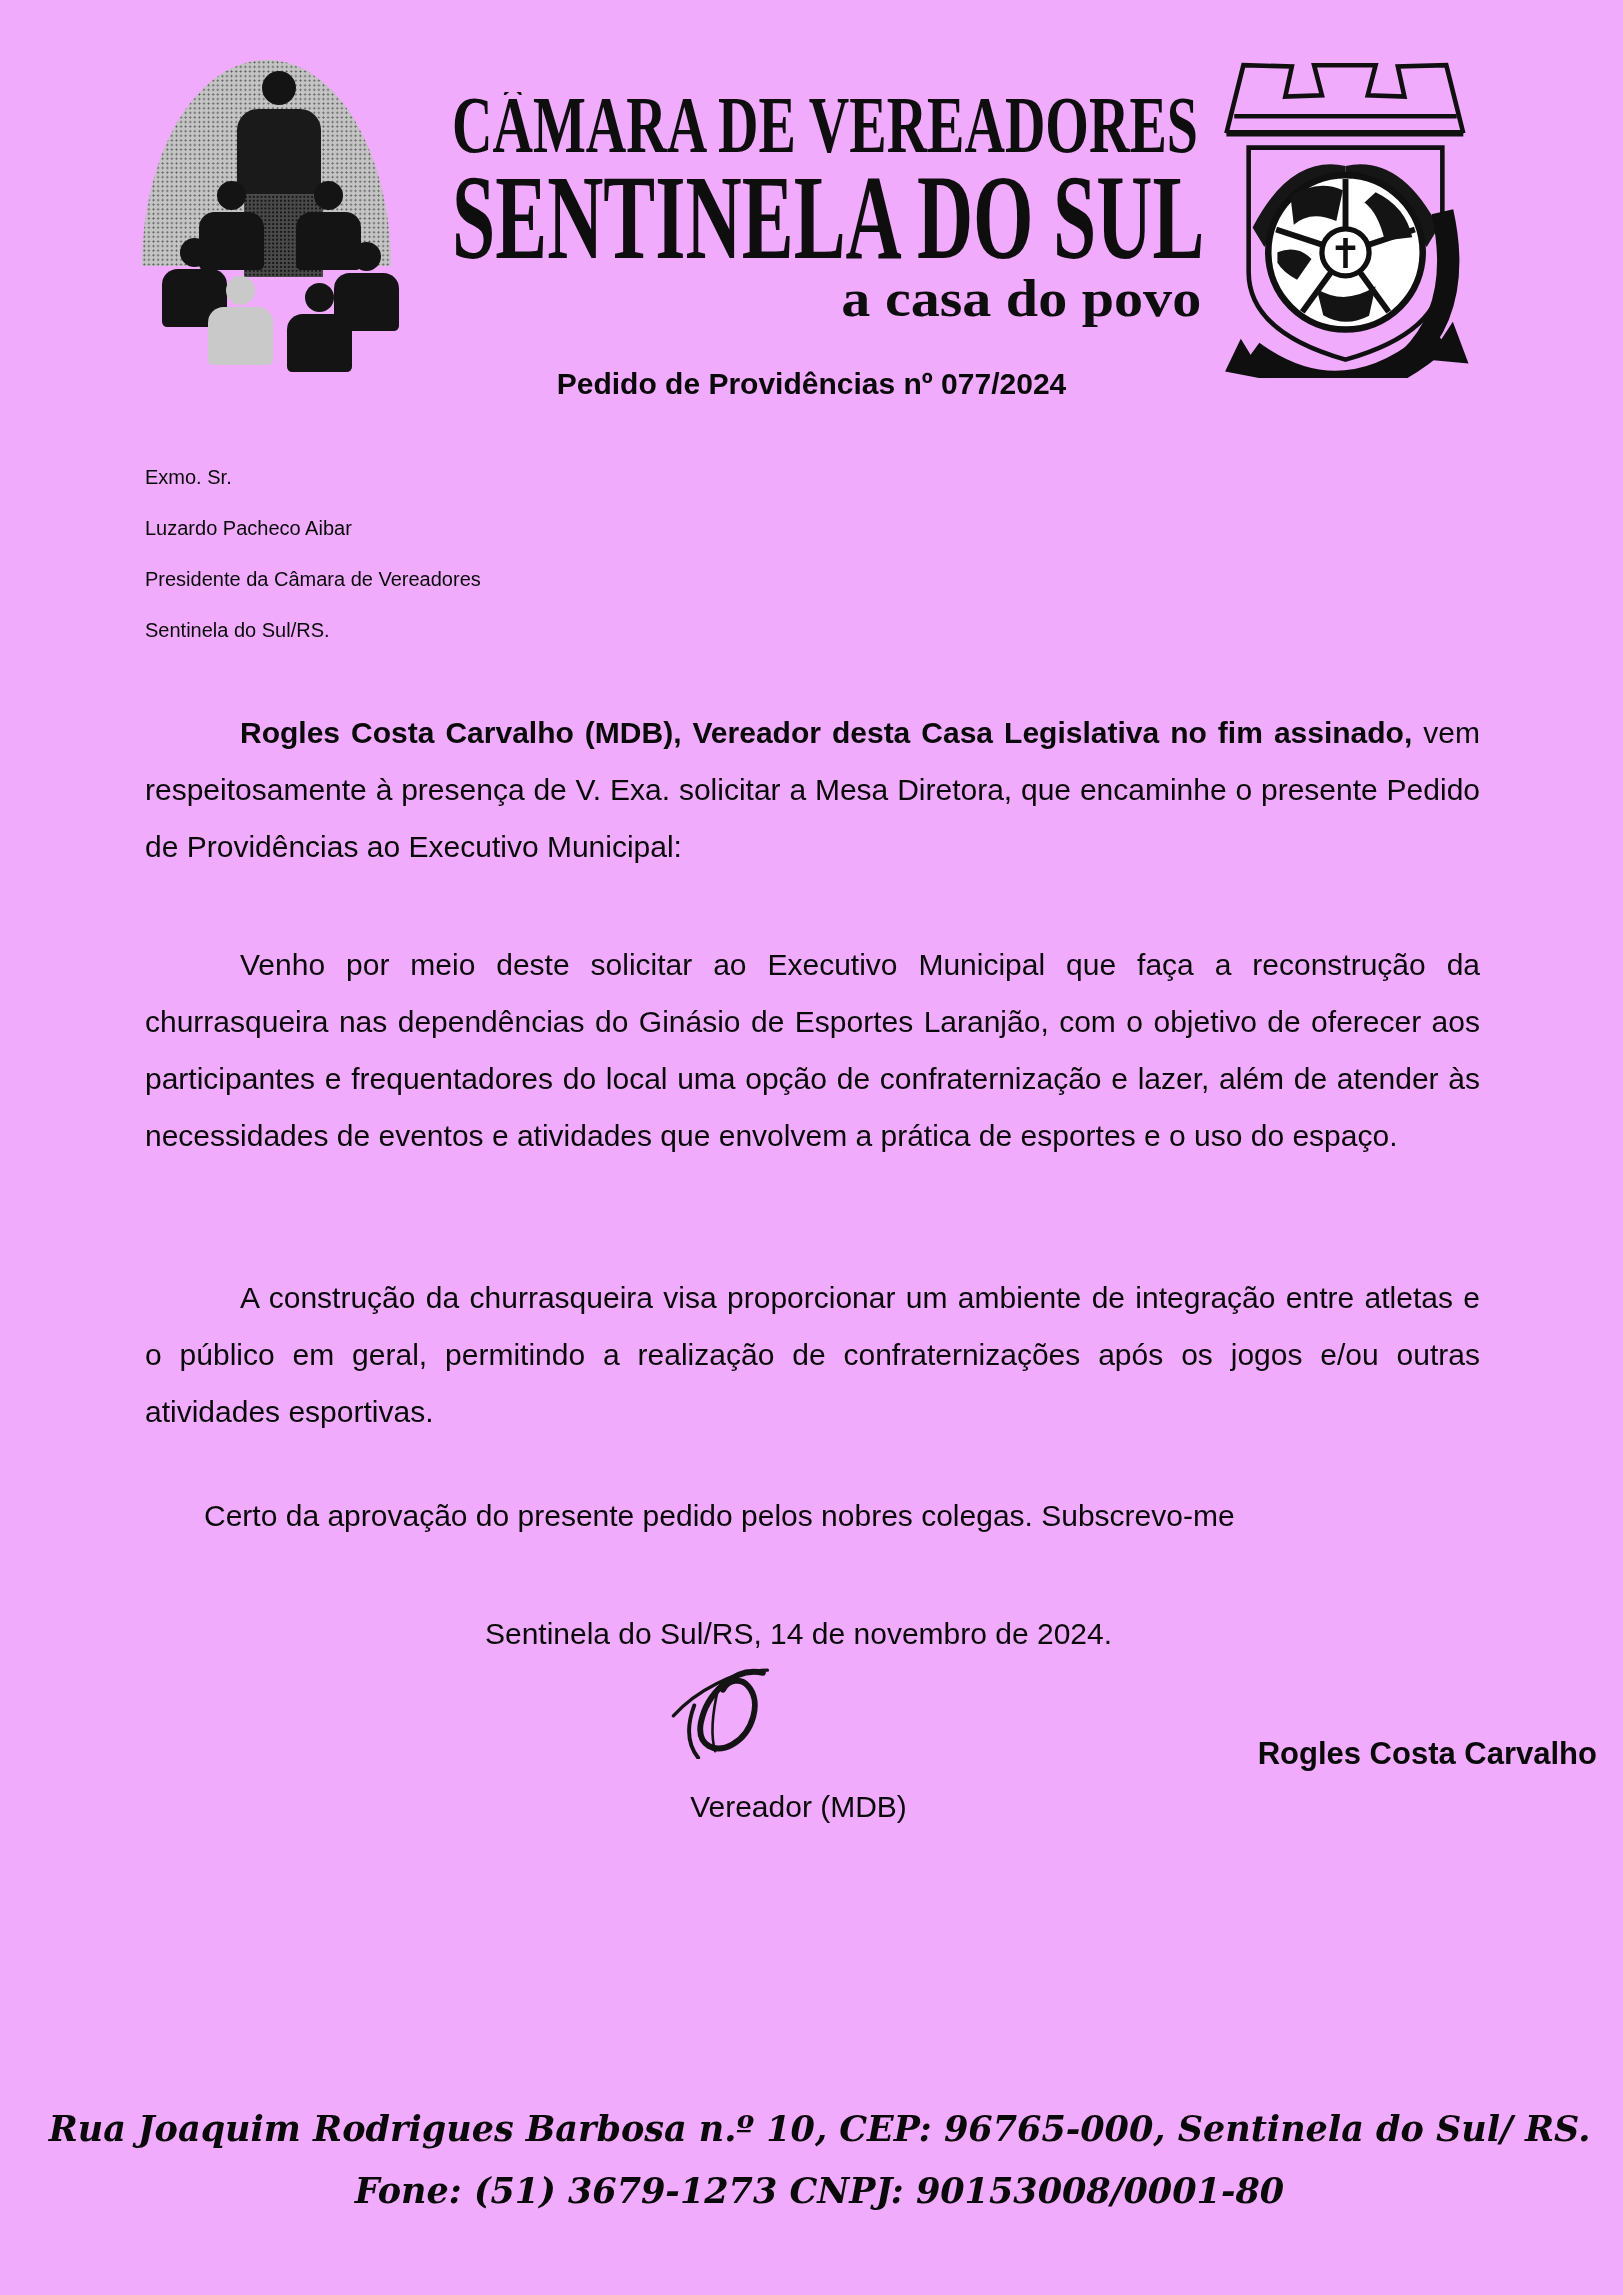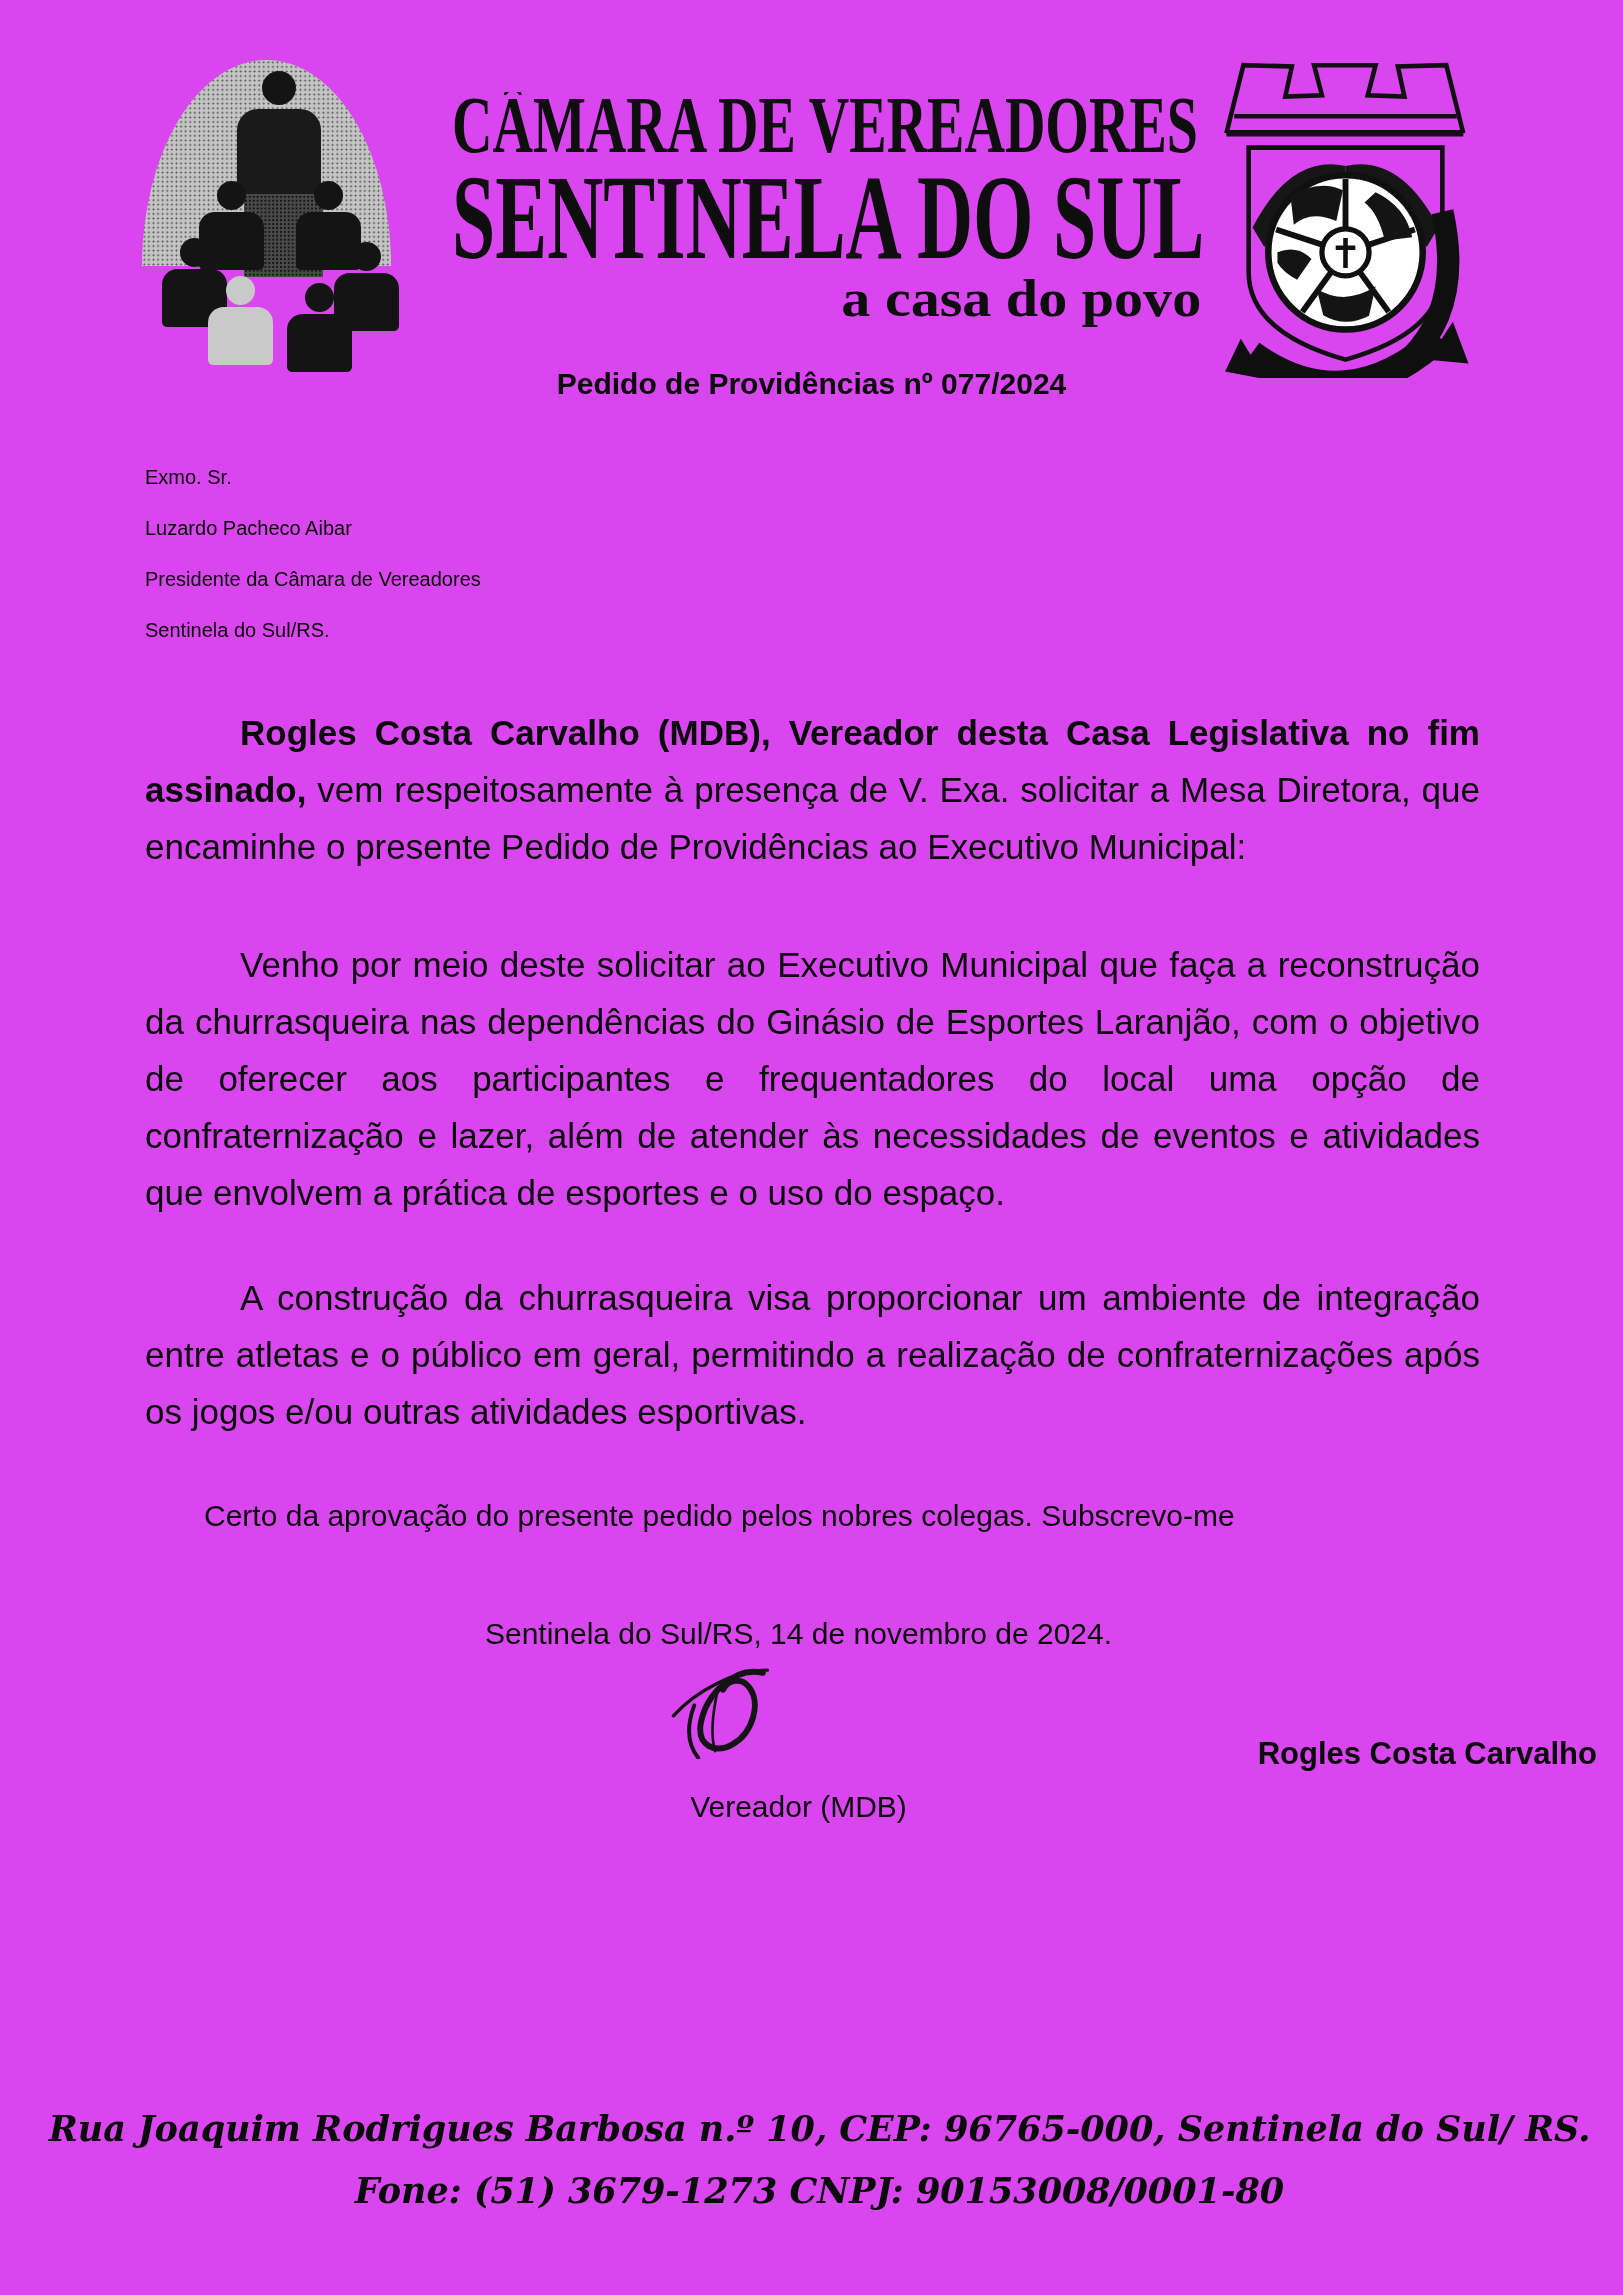--- a/index.html
+++ b/index.html
@@ -1,16 +1,16 @@
 <!DOCTYPE html>
 <html style="font-size:10.5px"><head>
 <meta charset="utf-8">
 <style>
   html,body{margin:0;padding:0;background:#e8e8e8;}
-  .page{position:relative;width:1623px;height:2295px;background:#d946ef;overflow:hidden;
+  .page{position:relative;width:1623px;height:2295px;background:#f0abfc;overflow:hidden;
         font-family:"Liberation Sans",sans-serif;color:#0a0a0a;}
   
   .logo{position:absolute;left:134px;top:60px;width:268px;height:293px;}
   .dome{position:absolute;left:7.9px;top:0;width:249px;height:206px;
         border-radius:124px 124px 0 0 / 206px 206px 0 0;
         background-color:#c4c4c4;
         background-image:radial-gradient(circle, rgba(25,25,25,.6) 0.8px, rgba(255,255,255,0) 1.2px);
         background-size:4.6px 4.6px;}
   .podium{position:absolute;left:110px;top:131px;width:79px;height:86px;background:#4a4a4a;
         background-image:radial-gradient(circle, rgba(0,0,0,.7) 0.8px, rgba(255,255,255,0) 1.3px);
@@ -24,21 +24,21 @@
   .person.speaker .torso{top:38px;width:84px;height:85px;border-radius:21px 21px 0 0;background:#1a1a1a;}
   .person.light .head,.person.light .torso{background:#c9c9c9;}
   
   .header-text{position:absolute;left:452px;top:92px;}
   
   .crest{position:absolute;left:1212px;top:56px;}
   
   .doc-title{position:absolute;left:0;top:367px;width:1623px;text-align:center;
              font-size:30px;font-weight:bold;}
   .addressee{position:absolute;left:145px;top:452px;font-size:20px;line-height:51px;}
-  .para{position:absolute;left:145px;width:1335px;margin:0;font-size:35px;line-height:57px;
+  .para{position:absolute;left:145px;width:1335px;margin:0;font-size:30px;line-height:57px;
         text-align:justify;text-indent:95px;}
   .p1{top:704px;}
   .p2{top:936px;}
   .p3{top:1269px;}
   .b{font-weight:bold;}
   .closing{position:absolute;left:145px;top:1499px;width:1335px;margin:0;font-size:30px;
            text-indent:59px;}
   .dateline{position:absolute;left:0;top:1617px;width:1597px;text-align:center;font-size:30px;}
   .scribble{position:absolute;left:655px;top:1661px;}
   .sig-name{position:absolute;left:0;top:1736px;width:1597px;text-align:right;

